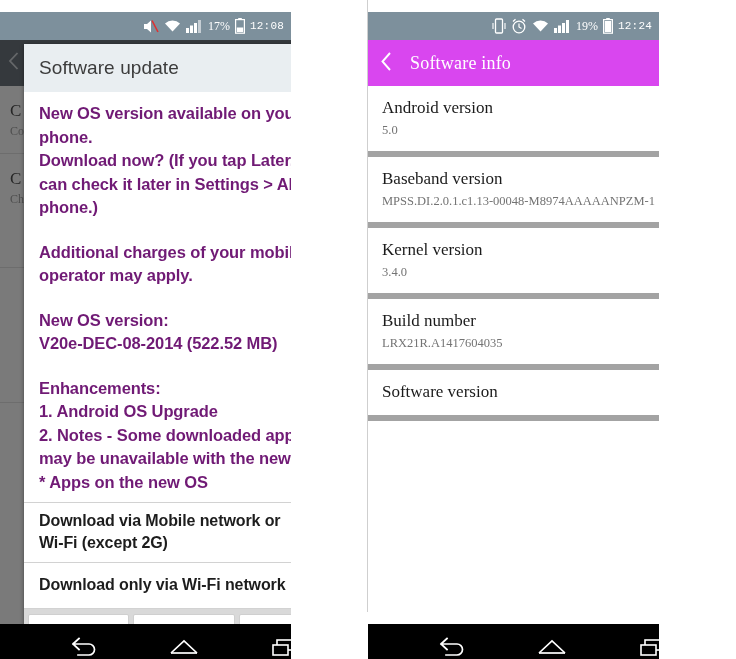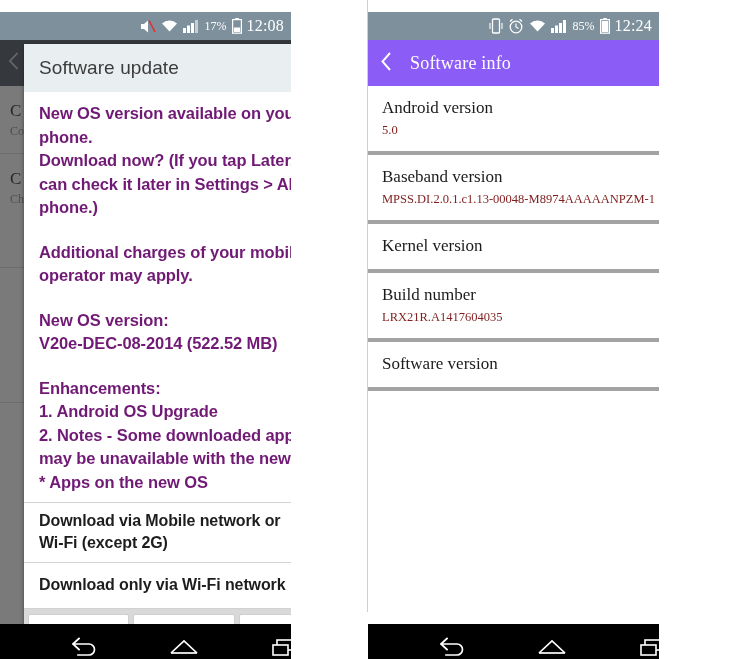--- a/index.html
+++ b/index.html
@@ -38,23 +38,23 @@
     background: #7d909c;
     display: flex;
     align-items: center;
     justify-content: flex-end;
     padding-right: 7px;
     box-sizing: border-box;
     gap: 5px;
   }
   .status-bar .sb-text {
     color: #ffffff;
-    font-size: 16px;
+    font-size: 11px;
     letter-spacing: 0.2px;
-    font-family: Liberation Serif, serif;
+    font-family: Liberation Mono, monospace;
   }
   .status-bar .sb-pct {
     color: #ffffff;
     font-size: 12px;
     font-family: "Liberation Serif", serif;
   }
   .sb-icon { display: inline-block; line-height: 0; }
 
   
   .bg-screen {
@@ -191,48 +191,48 @@
     font-size: 16.5px;
     color: #262626;
     font-family: "Liberation Sans", sans-serif;
     cursor: pointer;
     white-space: nowrap;
   }
 
   
   .info-header {
     height: 46px;
-    background: #8b5cf6;
+    background: #d946ef;
     display: flex;
     align-items: center;
     padding-left: 12px;
     box-sizing: border-box;
     gap: 18px;
   }
   .info-header .title {
     color: #ffffff;
     font-size: 18px;
     font-family: "Liberation Serif", serif;
     letter-spacing: 0.2px;
   }
   .info-list { background: #ffffff; }
   .info-row {
-    border-bottom: 4px solid #a3a3a3;
+    border-bottom: 6px solid #a3a3a3;
     padding: 11px 14px 12px 14px;
     box-sizing: border-box;
   }
   .info-row .label {
     font-size: 17px;
     color: #1b1b1b;
     font-family: "Liberation Serif", serif;
     line-height: 22px;
   }
   .info-row .value {
     font-size: 12.5px;
-    color: #7f1d1d;
+    color: #737373;
     font-family: "Liberation Serif", serif;
     line-height: 17px;
     margin-top: 3px;
     white-space: nowrap;
   }
 
   
   .nav-bar {
     position: absolute;
     bottom: 0;
@@ -401,21 +401,21 @@
         </svg>
       </span>
       <span class="sb-icon">
         <svg width="17" height="14" viewBox="0 0 17 14">
           <rect x="0" y="9" width="3" height="5" fill="#ffffff"></rect>
           <rect x="4" y="6.5" width="3" height="7.5" fill="#ffffff"></rect>
           <rect x="8" y="4" width="3" height="10" fill="#ffffff"></rect>
           <rect x="12" y="1" width="3" height="13" fill="#ffffff"></rect>
         </svg>
       </span>
-      <span class="sb-pct">85%</span>
+      <span class="sb-pct">19%</span>
       <span class="sb-icon">
         <svg width="10" height="16" viewBox="0 0 10 16">
           <rect x="3.2" y="0" width="3.6" height="1.6" fill="#ffffff"></rect>
           <rect x="0.6" y="1.6" width="8.8" height="13.6" fill="none" stroke="#ffffff" stroke-width="1.2"></rect>
           <rect x="1.8" y="3" width="6.4" height="11" fill="#ffffff"></rect>
         </svg>
       </span>
       <span class="sb-text">12:24</span>
     </div>
 
@@ -432,20 +432,21 @@
       <div class="info-row">
         <div class="label">Android version</div>
         <div class="value">5.0</div>
       </div>
       <div class="info-row">
         <div class="label">Baseband version</div>
         <div class="value">MPSS.DI.2.0.1.c1.13-00048-M8974AAAAANPZM-1</div>
       </div>
       <div class="info-row">
         <div class="label">Kernel version</div>
+        <div class="value">3.4.0</div>
       </div>
       <div class="info-row">
         <div class="label">Build number</div>
         <div class="value">LRX21R.A1417604035</div>
       </div>
       <div class="info-row">
         <div class="label">Software version</div>
       </div>
     </div>
 

